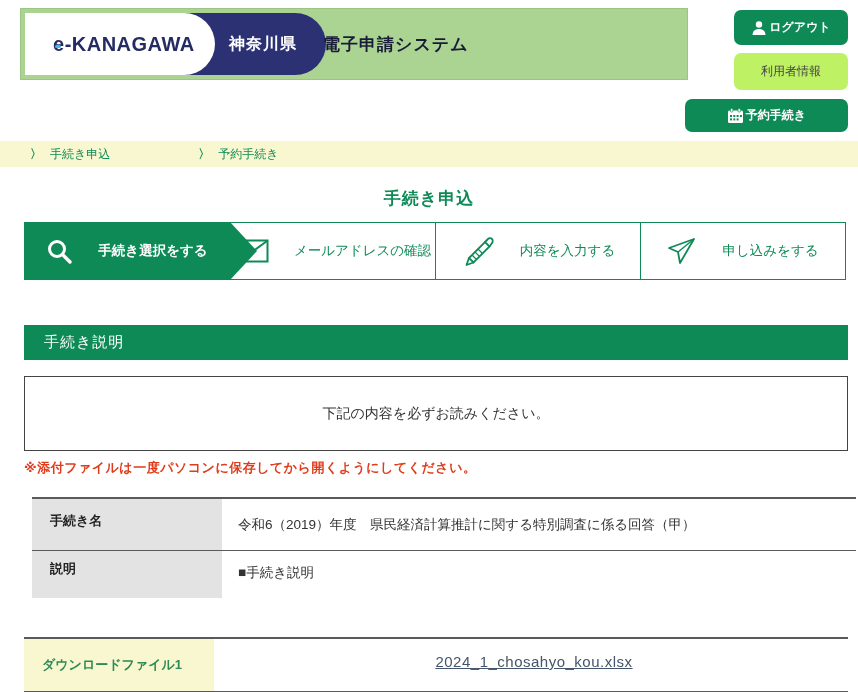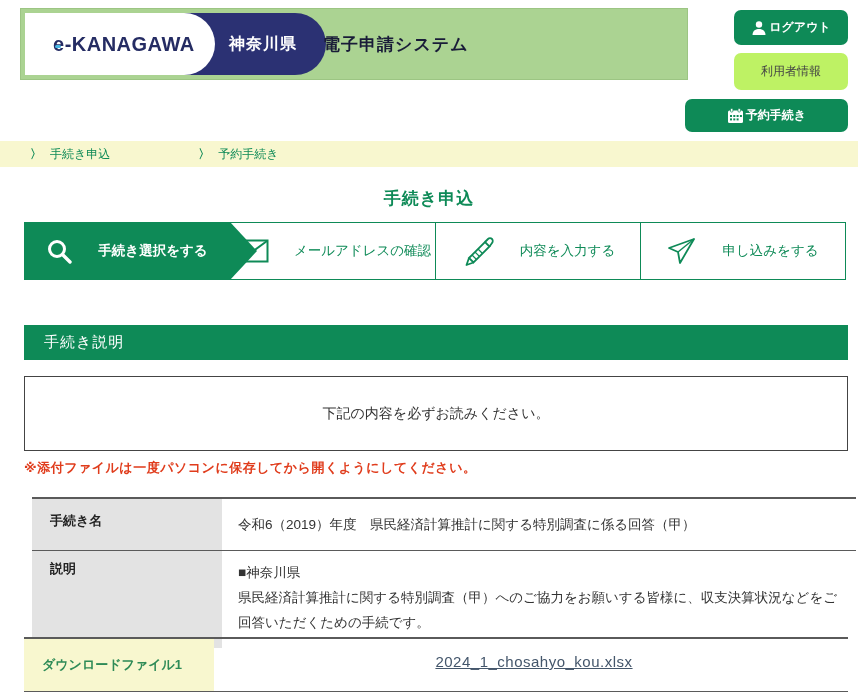--- a/index.html
+++ b/index.html
@@ -256,22 +256,21 @@
 <div class="warning-text">※添付ファイルは一度パソコンに保存してから開くようにしてください。</div>
 
 <div class="detail-table">
   <div class="trow trow-name">
     <div class="tlabel">手続き名</div>
     <div class="tvalue">令和6（2019）年度　県民経済計算推計に関する特別調査に係る回答（甲）</div>
   </div>
   <div class="trow trow-desc">
     <div class="tlabel">説明</div>
     <div class="tvalue">
-      <div>■神奈川県</div>
-      <div>県民経済計算推計に関する特別調査（甲）へのご協力をお願いする皆様に、収支決算状況などをご回答いただくための手続です。</div>
+      <div>■手続き説明</div>
     </div>
   </div>
 </div>
 
 <div class="download-table">
   <div class="trow">
     <div class="dlabel">ダウンロードファイル1</div>
     <div class="dvalue">
       <a class="dlink">2024_1_chosahyo_kou.xlsx</a>
     </div>

